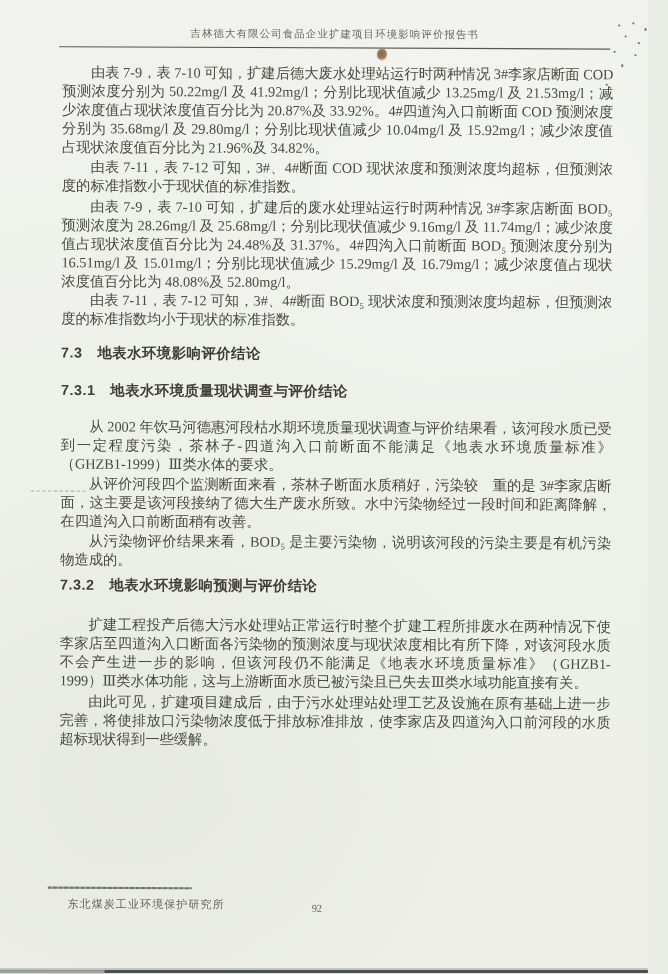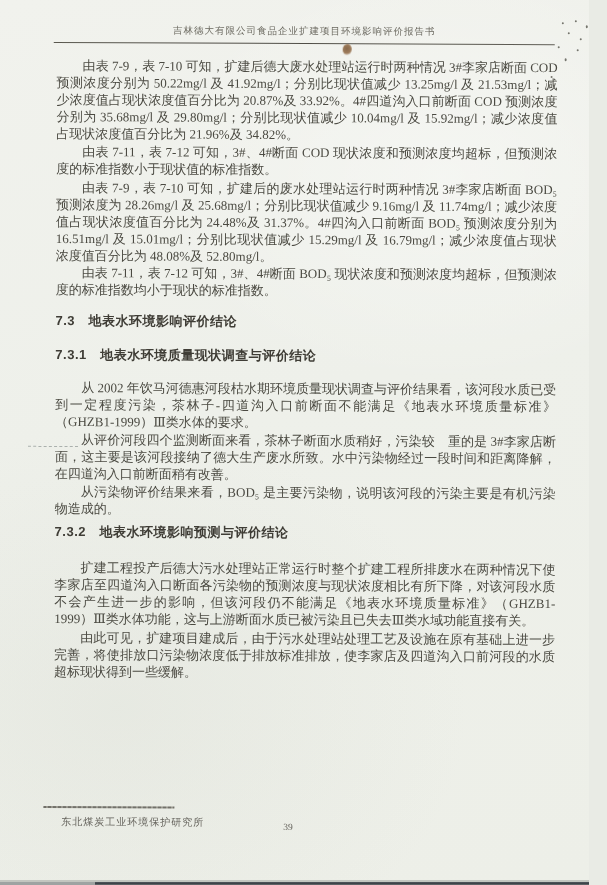--- a/index.html
+++ b/index.html
@@ -106,17 +106,17 @@
     <p class="para" style="top:432px">从评价河段四个监测断面来看，茶林子断面水质稍好，污染较　重的是 3#李家店断面，这主要是该河段接纳了德大生产废水所致。水中污染物经过一段时间和距离降解，在四道沟入口前断面稍有改善。</p>
     <p class="para" style="top:484px">从污染物评价结果来看，BOD₅ 是主要污染物，说明该河段的污染主要是有机污染物造成的。</p>
 
     <h3 class="heading" style="top:524px">7.3.2　地表水环境影响预测与评价结论</h3>
 
     <p class="para" style="top:560px">扩建工程投产后德大污水处理站正常运行时整个扩建工程所排废水在两种情况下使李家店至四道沟入口断面各污染物的预测浓度与现状浓度相比有所下降，对该河段水质不会产生进一步的影响，但该河段仍不能满足《地表水环境质量标准》（GHZB1-1999）Ⅲ类水体功能，这与上游断面水质已被污染且已失去Ⅲ类水域功能直接有关。</p>
     <p class="para" style="top:630px">由此可见，扩建项目建成后，由于污水处理站处理工艺及设施在原有基础上进一步完善，将使排放口污染物浓度低于排放标准排放，使李家店及四道沟入口前河段的水质超标现状得到一些缓解。</p>
 
     <div class="ftr-rule"></div>
     <div class="ftr-org">东北煤炭工业环境保护研究所</div>
-    <div class="ftr-page">39</div>
+    <div class="ftr-page">92</div>
   </div>
 
   <div class="bottom-edge"></div>
 </div>
 
 </body></html>

